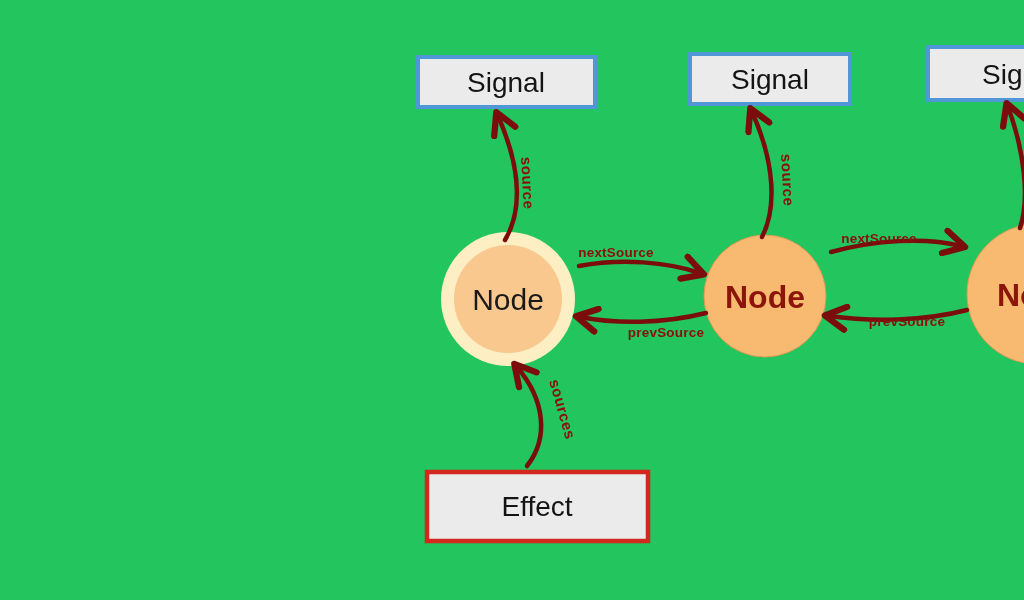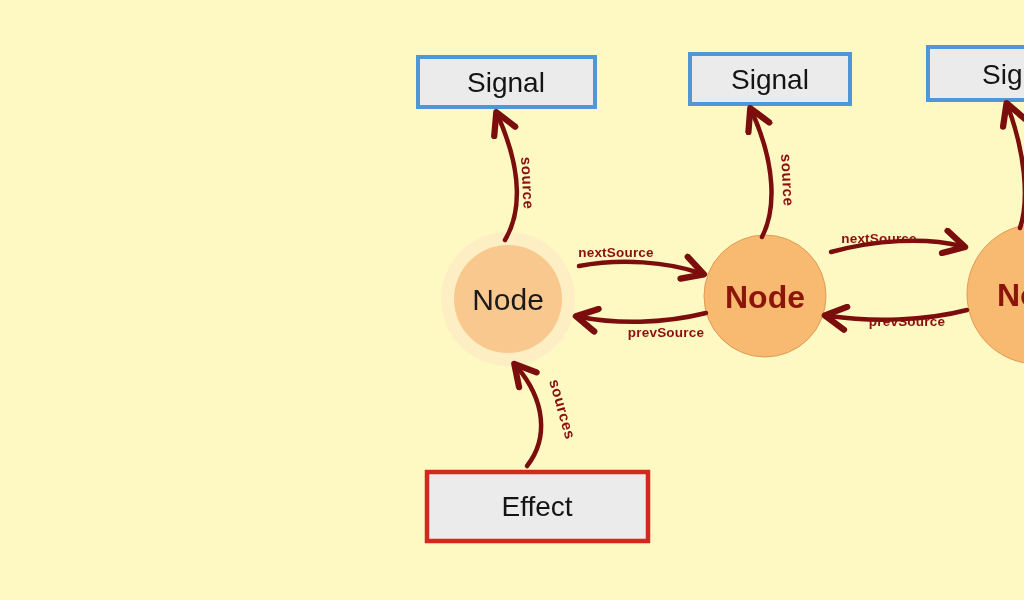--- a/index.html
+++ b/index.html
@@ -4,21 +4,21 @@
 <style>
   html, body {
     margin: 0;
     padding: 0;
     background: #ffffff;
   }
   .canvas {
     position: relative;
     width: 1024px;
     height: 600px;
-    background: #fef9c3;
+    background: #22c55e;
     overflow: hidden;
   }
   svg { display: block; }
   text { font-family: "Liberation Sans", sans-serif; }
   .box-label       { font-size: 28px; fill: #141414; }
   .node-label-plain{ font-size: 30px; fill: #1a1a1a; }
   .node-label-red  { font-size: 32px; font-weight: 700; }
   .edge-label      { font-size: 13.5px; font-weight: 700; letter-spacing: 0.2px; }
   .edge-label-lg   { font-size: 15px;  font-weight: 700; letter-spacing: 0.6px; }
 </style>

